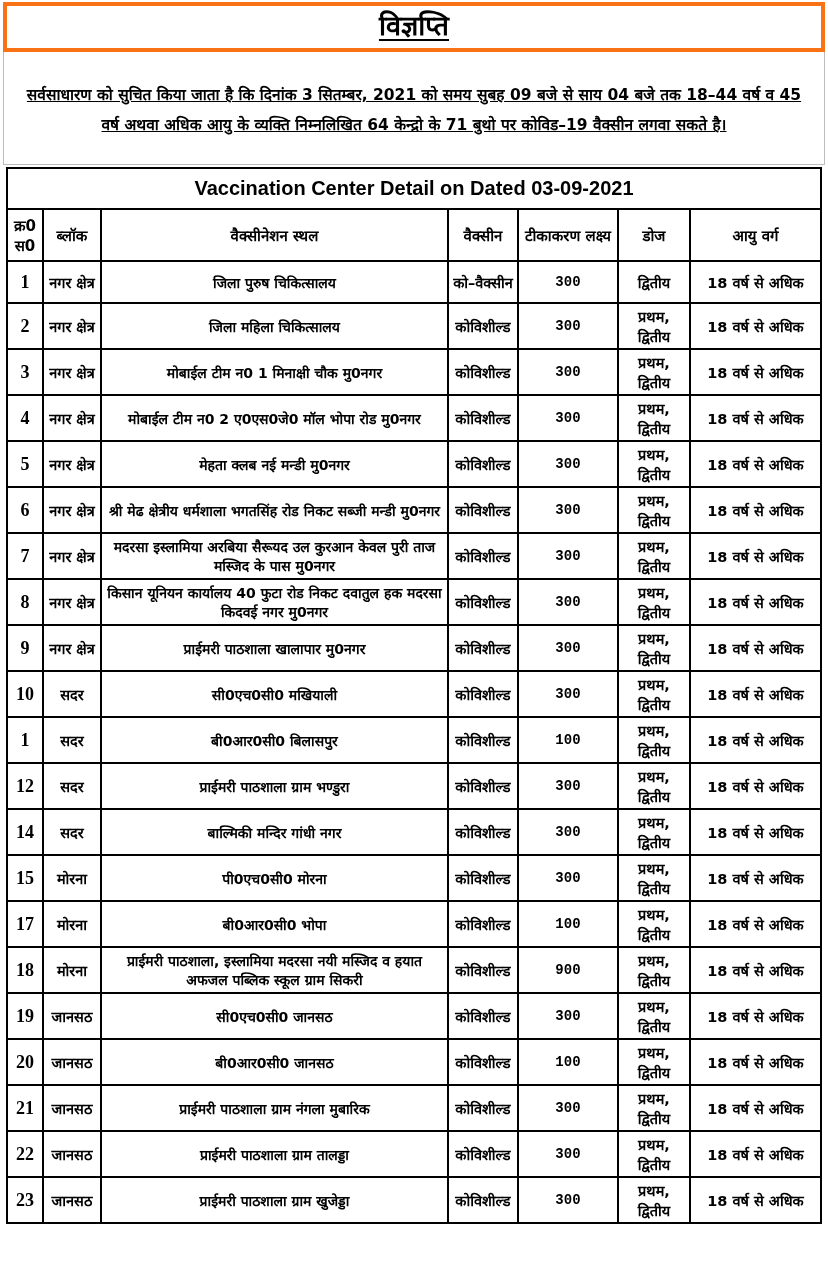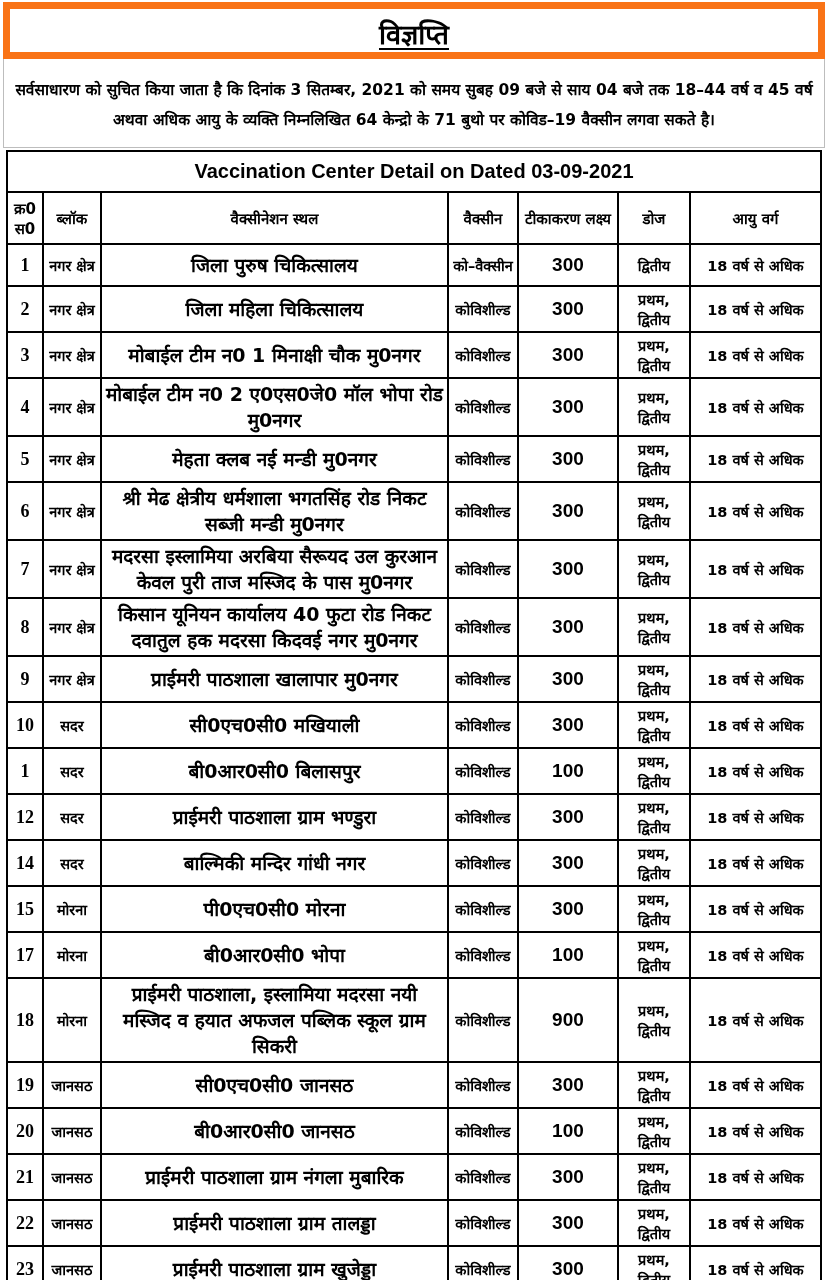--- a/index.html
+++ b/index.html
@@ -10,46 +10,47 @@
     font-family: "DejaVu Sans", sans-serif;
   }
   .page {
     width: 828px;
     min-height: 1280px;
     box-sizing: border-box;
     background: #ffffff;
     padding: 2px 3px 0 3px;
   }
   .title-box {
-    border: 7px solid #f97316;
-    height: 57px;
+    border: 4px solid #f97316;
+    height: 50px;
     display: flex;
-    align-items: flex-end;
+    align-items: flex-start;
     justify-content: center;
     box-sizing: border-box;
   }
   .doc-title {
     margin: 0;
     font-size: 27px;
     font-weight: bold;
     text-decoration: underline;
     text-underline-offset: 4px;
   }
   .notice-box {
     border: 1px solid #bdbdbd;
     border-top: none;
     box-sizing: border-box;
     padding: 16px 4px 12px 4px;
   }
   .notice-text {
-    margin: 0;
+    margin: 12px;
     font-weight: bold;
     font-size: 15.5px;
     line-height: 1.95;
     text-align: center;
+    text-decoration: underline;
   }
   table.vax {
     border-collapse: collapse;
     width: 814px;
     margin: 2px auto 0 auto;
     table-layout: fixed;
   }
   table.vax th, table.vax td {
     border: 2px solid #000000;
     text-align: center;
@@ -73,25 +74,25 @@
   }
   td.serial-cell {
     font-family: "Liberation Serif", serif;
     font-weight: normal;
     font-size: 18px;
   }
   td.block-cell, td.vaccine-cell, td.dose-cell, td.age-cell {
     font-size: 14.5px;
   }
   td.site-cell {
-    font-size: 19px;
+    font-size: 14px;
   }
   td.target-cell {
-    font-family: Liberation Sans, sans-serif;
-    font-size: 19px;
+    font-family: Liberation Mono, monospace;
+    font-size: 14px;
   }
 </style>
 </head>
 <body>
 
 <div class="page">
 
   <div class="title-box">
     <h1 class="doc-title">विज्ञप्ति</h1>
   </div>

